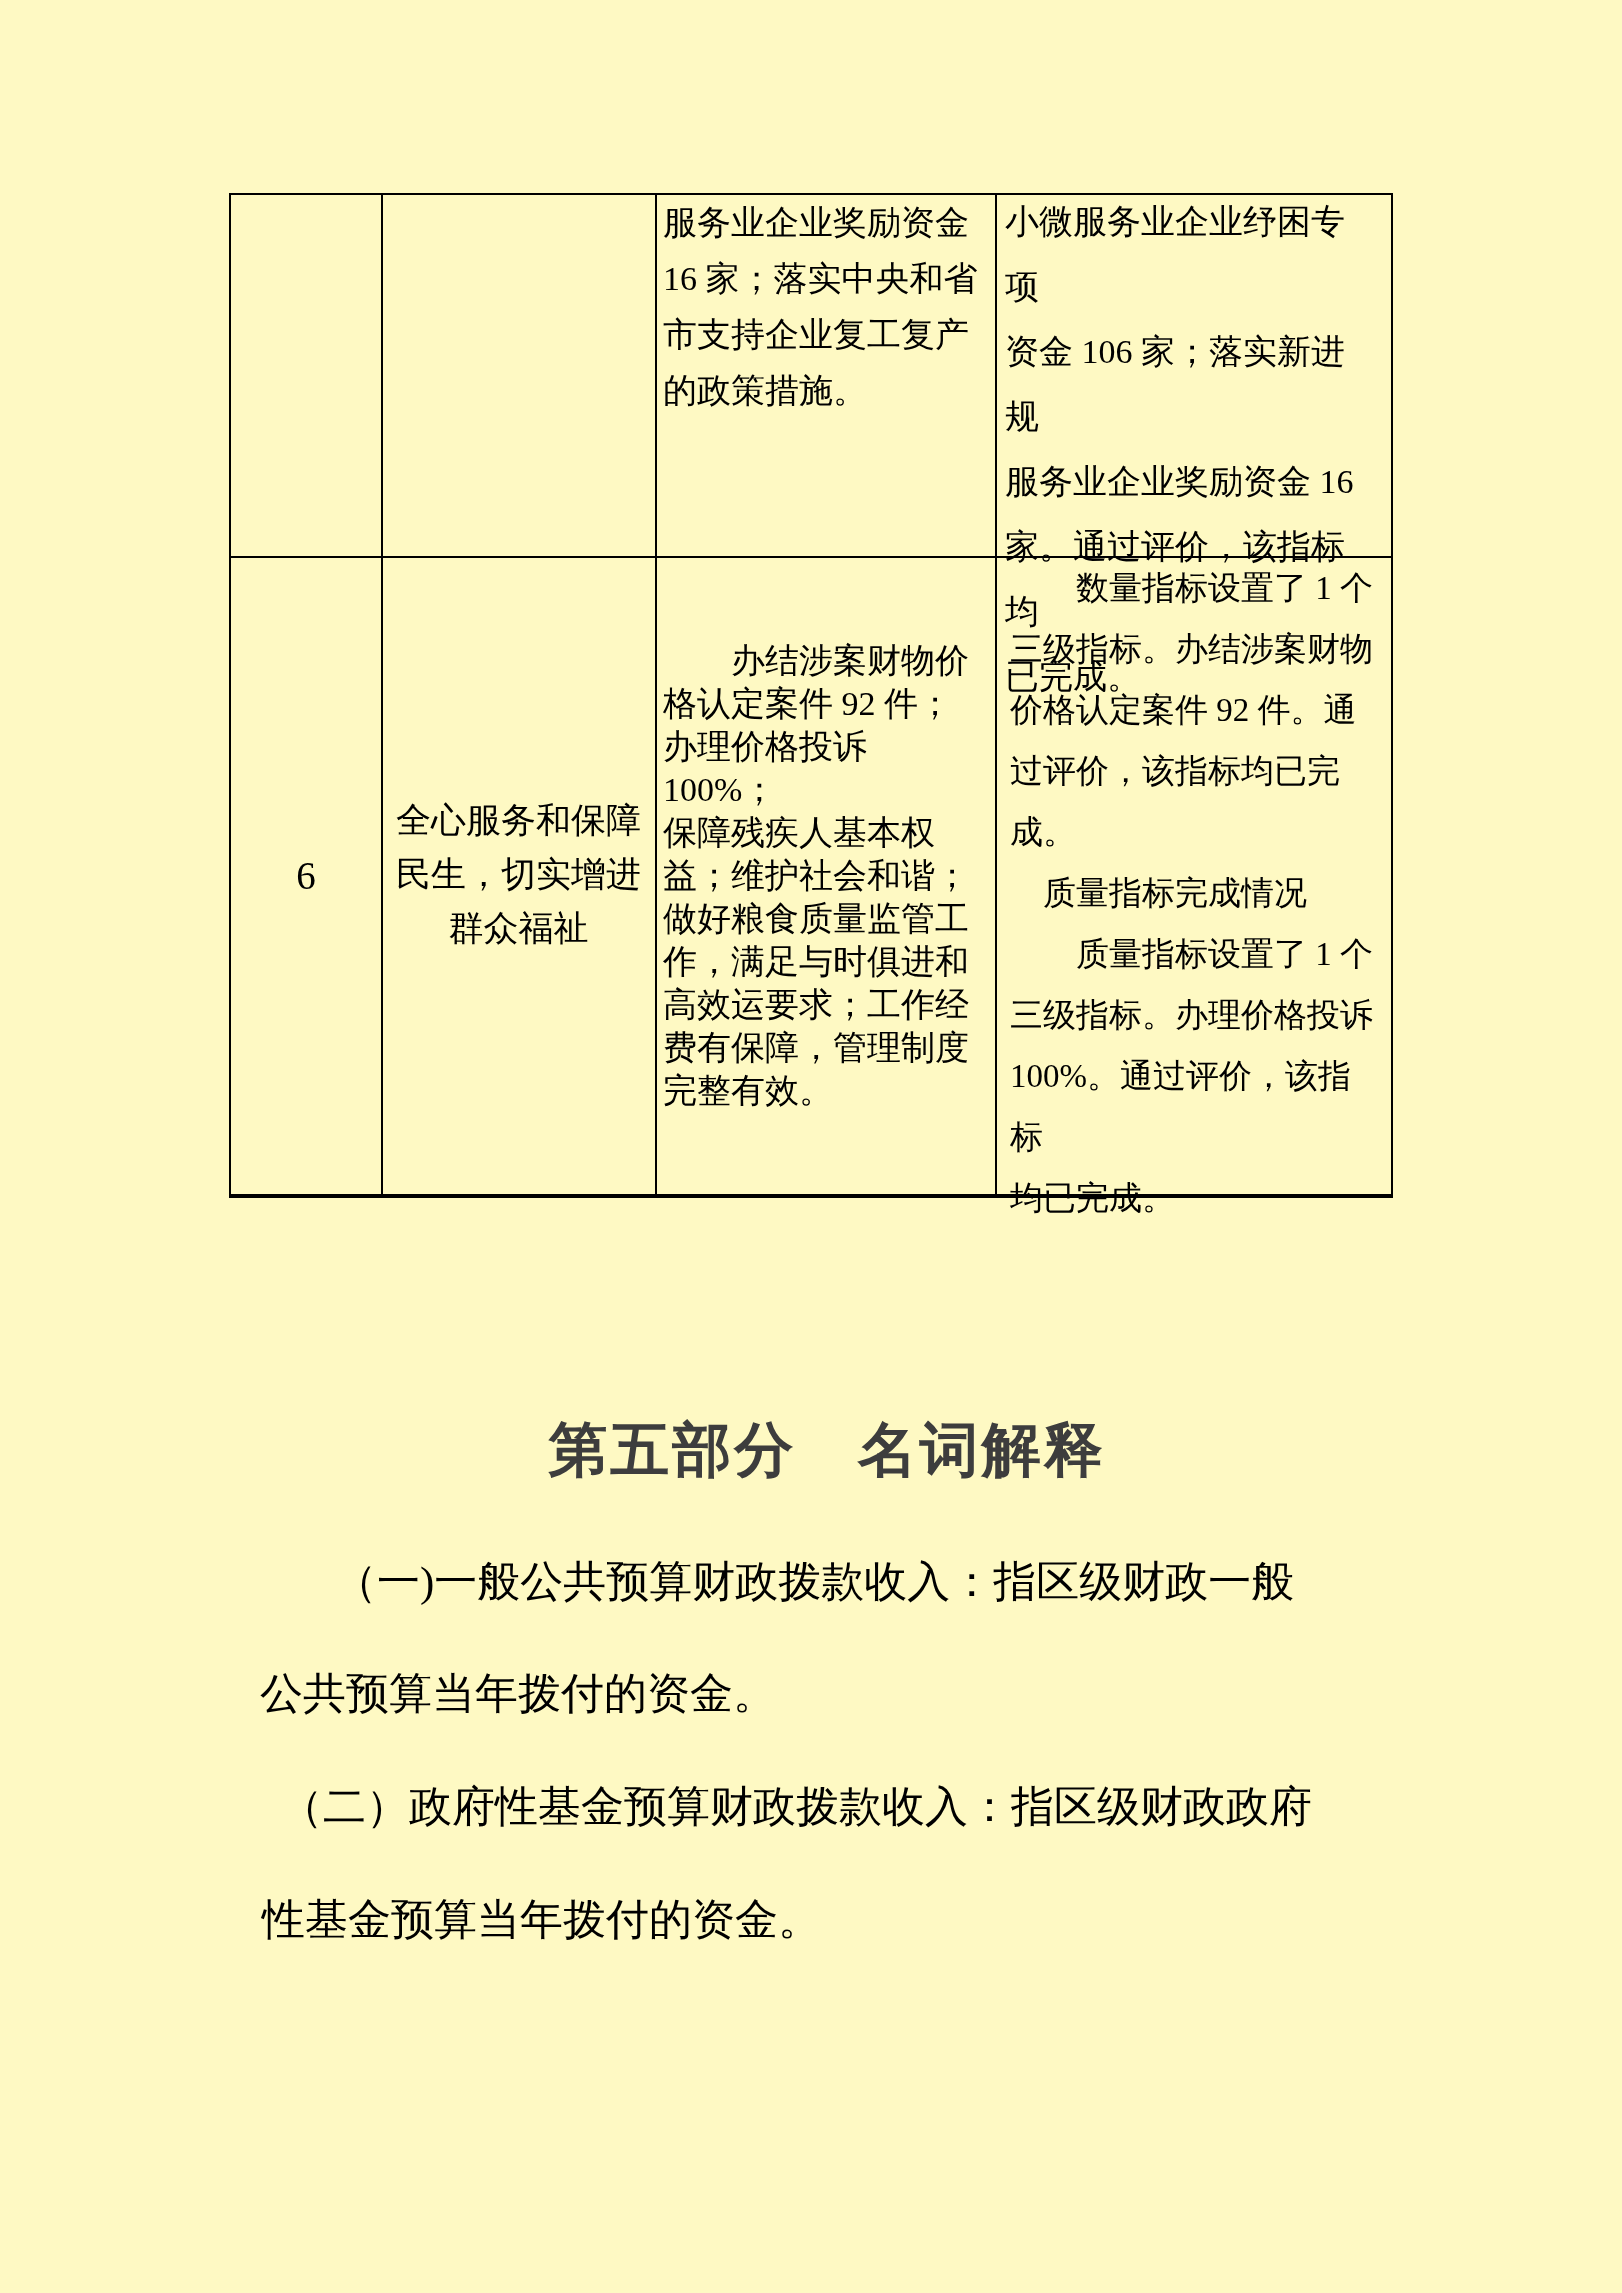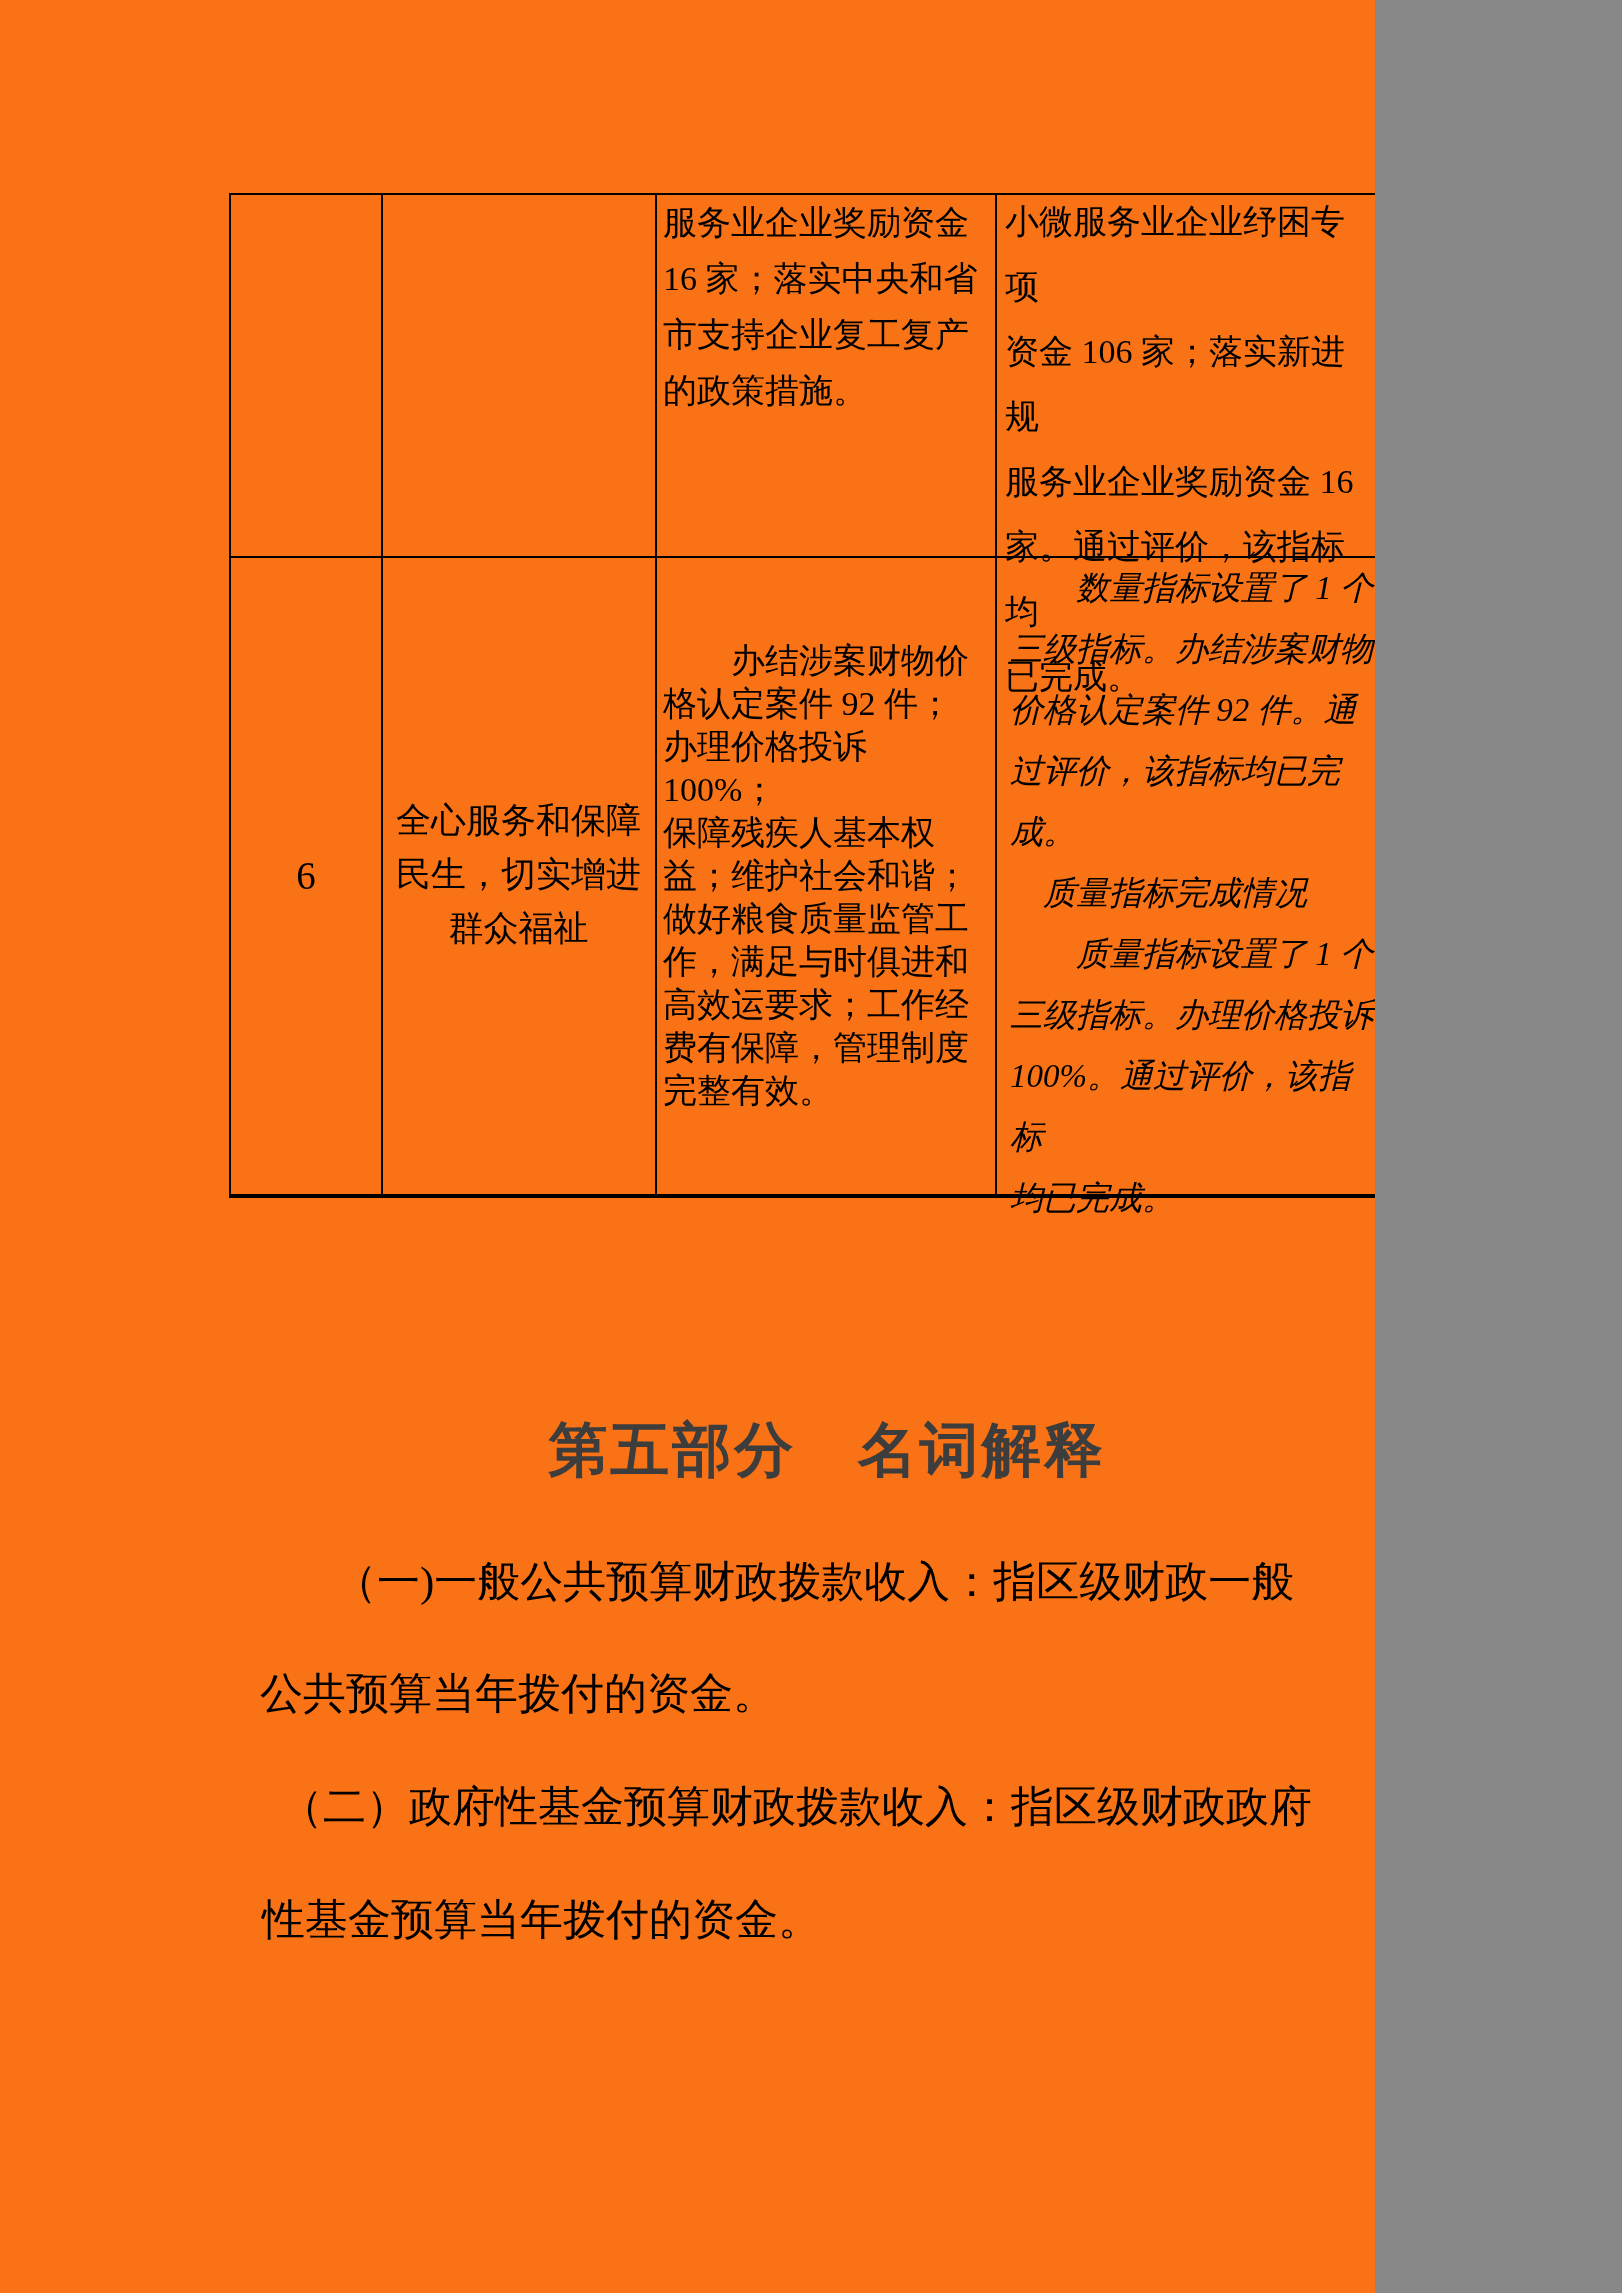--- a/index.html
+++ b/index.html
@@ -1,19 +1,19 @@
 <!DOCTYPE html>
 <html><head>
 <meta charset="utf-8">
 <style>
   html,body{margin:0;padding:0;background:#888;}
   .page{
     position:relative;
-    width:1375px;height:2294px;
-    background:#f97316;
+    width:1622px;height:2294px;
+    background:#fef9c3;
     font-family:"Liberation Serif","DejaVu Serif",serif;
     color:#000000;
     overflow:hidden;
   }
   
   .tbl{
     position:absolute;
     left:229px;top:193px;
     width:1164px;height:1005px;
     border:2.9px solid #000;
@@ -23,21 +23,21 @@
   .vline{position:absolute;top:0;bottom:0;width:2px;background:#000;}
   .v1{left:150px;} .v2{left:424px;} .v3{left:764px;}
   .hline{position:absolute;left:0;right:0;top:361px;height:2px;background:#000;}
   .cell{position:absolute;box-sizing:border-box;}
   .lines{white-space:pre-line;}
   .r1c3{left:432px;top:0;width:318px;font-size:34px;line-height:56px;text-align:justify;}
   .r1c4{left:774px;top:-5.9px;width:372px;font-size:34px;line-height:65px;}
   .r2c1{left:0;top:363px;width:150px;height:634px;display:flex;align-items:center;justify-content:center;font-size:39px;}
   .r2c2{left:152px;top:363px;width:271px;height:634px;display:flex;align-items:center;justify-content:center;text-align:center;font-size:35px;line-height:54px;}
   .r2c3{left:432px;top:363px;width:318px;height:634px;display:flex;align-items:center;font-size:34px;line-height:43px;}
-  .r2c4{left:779px;top:363px;width:370px;height:634px;font-size:33px;line-height:61px;font-style:italic;}
+  .r2c4{left:779px;top:363px;width:370px;height:634px;font-size:33px;line-height:61px;}
   
   .section-title{
     position:absolute;left:0;top:1411px;width:1622px;
     margin:0;text-align:center;
     font-family:"Liberation Sans","DejaVu Sans",sans-serif;
     font-weight:bold;font-size:59px;letter-spacing:2.9px;
     color:#3d3d3d;
     padding-left:16px;
   }
   

